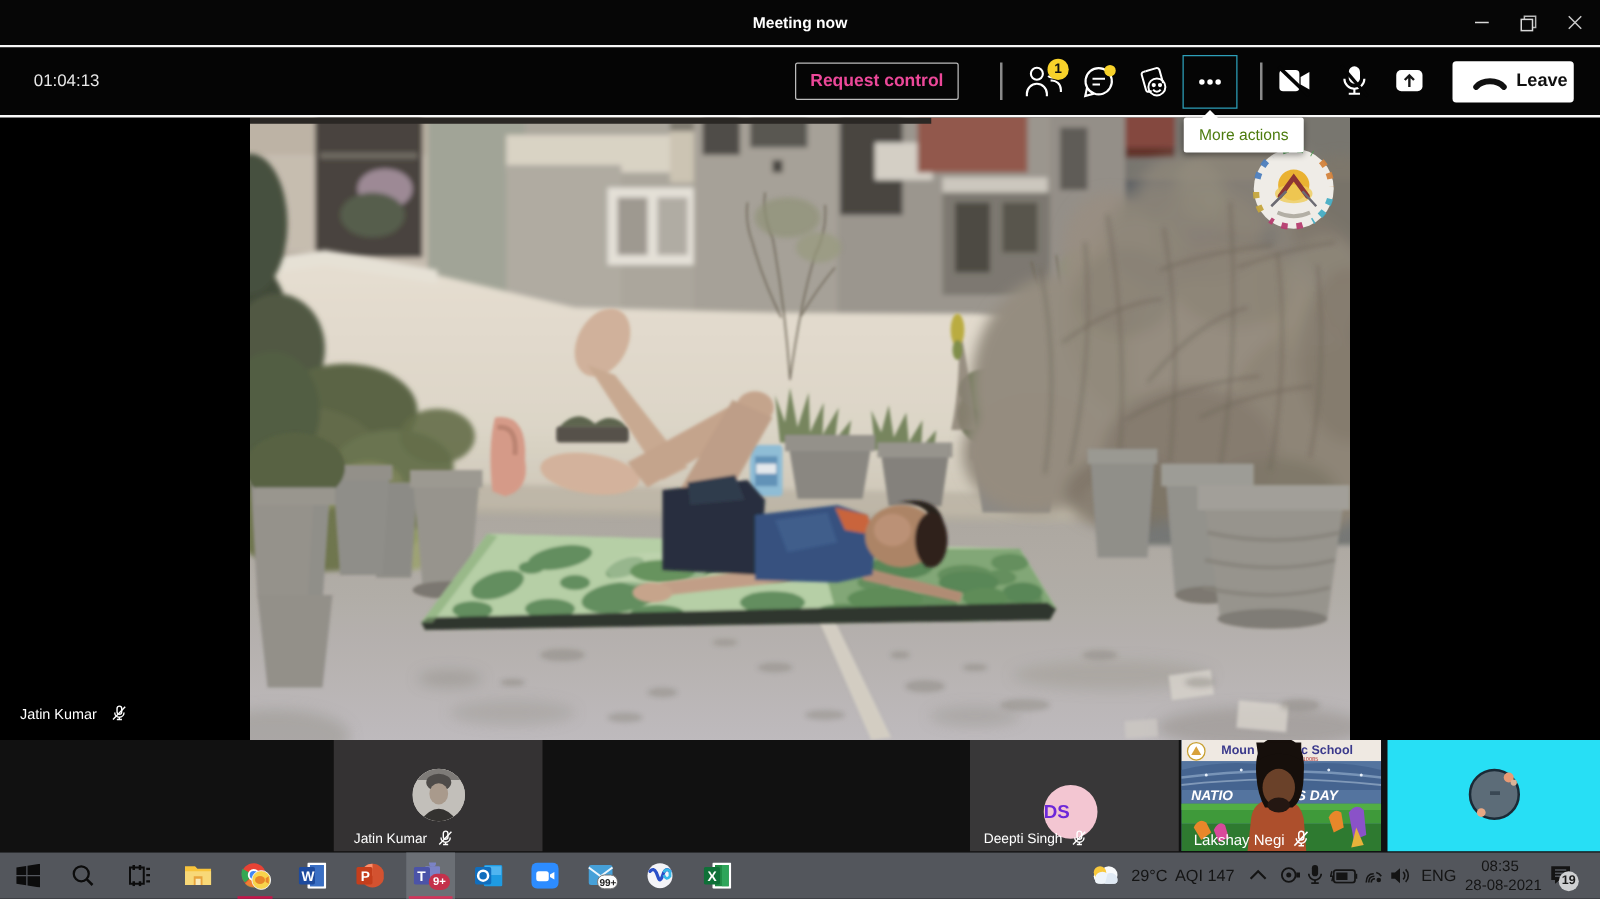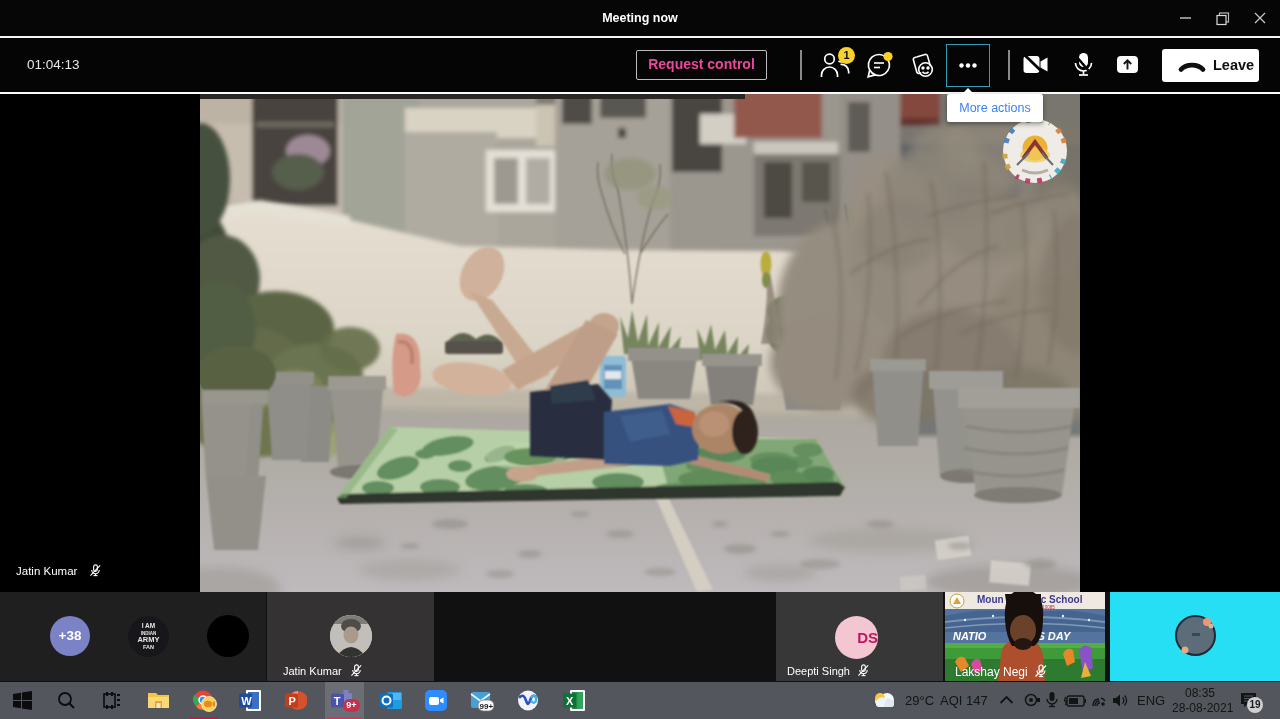--- a/index.html
+++ b/index.html
@@ -20,21 +20,21 @@
   #reqctl { left:636px; top:50px; width:131px; height:30px; border:1.5px solid #bcbcbc; border-radius:2px;
             color:#ec4899; font-size:14px; font-weight:700; text-align:center; line-height:27px; }
   .vsep { width:1.5px; height:30px; background:#8a8a8a; top:50px; }
   #morebox { left:946px; top:44px; width:44px; height:43px; border:1.6px solid #2d9fb9; }
   #leave { left:1162px; top:49px; width:97px; height:33px; background:#fff; border-radius:3px; color:#111;
            font-size:14.5px; font-weight:700; }
   #share-btn { left:1117px; top:56px; width:21px; height:17px; background:#fff; border-radius:4px; }
 
   
   #tooltip { left:947px; top:94px; width:96px; height:28px; background:#fff; border-radius:2px;
-             box-shadow:0 2px 5px rgba(0,0,0,.4); color:#3b82f6; font-size:12.5px;
+             box-shadow:0 2px 5px rgba(0,0,0,.4); color:#4d7c0f; font-size:12.5px;
              text-align:center; line-height:28px; z-index:30; }
   #tooltip-arrow { left:961px; top:88px; width:0; height:0; z-index:31;
                    border-left:7px solid transparent; border-right:7px solid transparent;
                    border-bottom:7px solid #fff; }
 
   
   #video { left:200px; top:94px; width:880px; height:498px; overflow:hidden; background:#9e9a93; }
   #vidlabel { left:16px; top:564px; color:#fff; font-size:11.5px; z-index:5; }
 
   
@@ -441,28 +441,20 @@
         <path d="M3 6.5 a4 4 0 0 0 8 0"></path>
         <line x1="7" y1="10.5" x2="7" y2="12.5"></line>
         <line x1="4.8" y1="12.5" x2="9.2" y2="12.5"></line>
       </g>
       <line x1="1.5" y1="12.5" x2="12" y2="1.5" stroke="#fff" stroke-width="1.2"></line>
     </svg>
   </div>
 
   <div id="strip" class="abs">
 
-    <div class="tile" style="left:0; width:266px; background:#201f20;">
-      <div class="avatar" style="left:50px; top:616px; width:40px; height:40px; background:#7b82c6;
-           color:#fff; font-size:13.5px; font-weight:700; text-align:center; line-height:40px; top:24px; left:50px;">+38</div>
-      <div class="avatar" style="left:128px; top:24px; width:41px; height:41px; background:#17161a;">
-        <div style="color:#e8e6e2; font-size:6.5px; font-weight:700; text-align:center; padding-top:7px; line-height:6.5px; font-family:'Liberation Sans',sans-serif;">I AM<br><span style="font-size:4.5px;">INDIAN</span><br><span style="font-size:7.5px;">ARMY</span><br><span style="font-size:5.5px;">FAN</span></div>
-      </div>
-      <div class="avatar" style="left:207px; top:23px; width:42px; height:42px; background:#000;"></div>
-    </div>
 
     <div class="tile" style="left:267px; width:167px; background:#343233;">
       <div class="avatar" style="left:63px; top:23px; width:42px; height:42px; background:#cfccc7; overflow:hidden;">
         <svg width="42" height="42" viewBox="0 0 42 42">
           <rect width="42" height="42" fill="#c2bfba"></rect>
           <rect x="0" y="0" width="42" height="9" fill="#7e7b78"></rect>
           <ellipse cx="21" cy="11" rx="10" ry="7" fill="#4e4b49"></ellipse>
           <ellipse cx="21" cy="20" rx="7.5" ry="8.5" fill="#a99a8c"></ellipse>
           <path d="M6 42 Q21 22 36 42 Z" fill="#343230"></path>
         </svg>
@@ -475,22 +467,22 @@
             <line x1="7" y1="10.5" x2="7" y2="12.5"></line>
             <line x1="4.8" y1="12.5" x2="9.2" y2="12.5"></line>
           </g>
         <line x1="1.5" y1="12.5" x2="12" y2="1.5" stroke="#fff" stroke-width="1.2"></line>
       </svg>
     </div>
 
 
 
     <div class="tile" style="left:776px; width:167px; background:#383738;">
-      <div class="avatar" style="left:59px; top:24px; width:43px; height:43px; background:#f3c6d2;
-           color:#be185d; font-size:15px; font-weight:700; text-align:right; line-height:43px;">DS</div>
+      <div class="avatar" style="left:59px; top:36px; width:43px; height:43px; background:#f3c6d2;
+           color:#6d28d9; font-size:15px; font-weight:700; text-align:left; line-height:43px;">DS</div>
       <div class="pname" style="left:11px;">Deepti Singh</div>
       <svg class="micico" style="left:81px;" width="13" height="13" viewBox="0 0 14 14">
         <g fill="none" stroke="#fff" stroke-width="1.2">
             <rect x="5" y="1" width="4" height="7" rx="2"></rect>
             <path d="M3 6.5 a4 4 0 0 0 8 0"></path>
             <line x1="7" y1="10.5" x2="7" y2="12.5"></line>
             <line x1="4.8" y1="12.5" x2="9.2" y2="12.5"></line>
           </g>
         <line x1="1.5" y1="12.5" x2="12" y2="1.5" stroke="#fff" stroke-width="1.2"></line>
       </svg>

